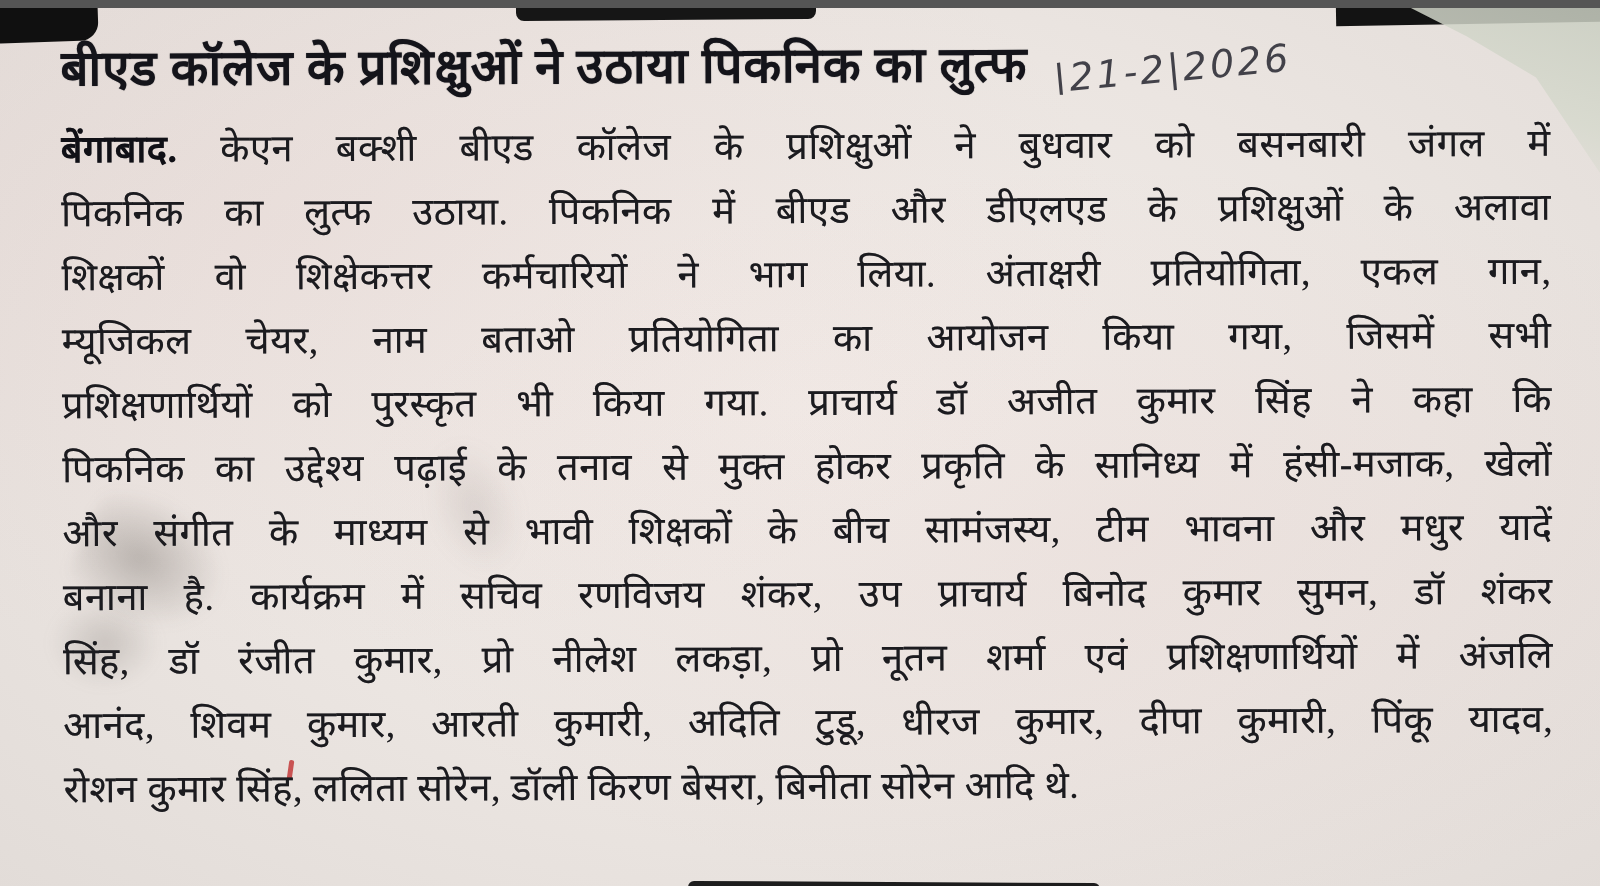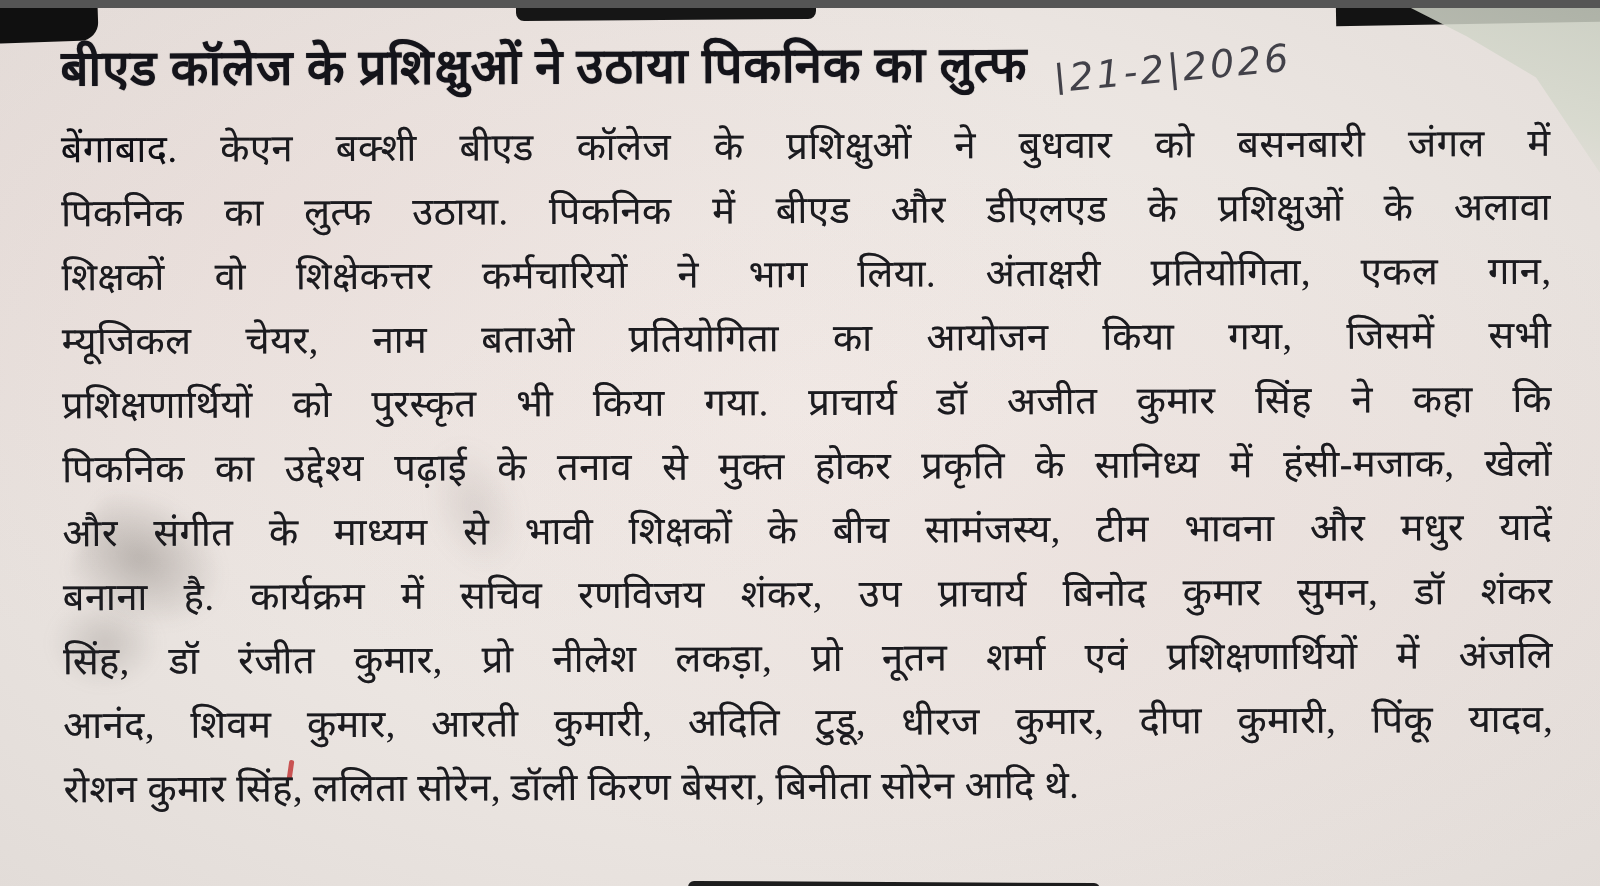--- a/index.html
+++ b/index.html
@@ -56,21 +56,21 @@
     text-align-last:justify;
     height:64px;
     overflow:hidden;
     letter-spacing:0.5px;
     text-shadow:0 0 0.6px rgba(27,27,31,0.5);
   }
   .line.last{
     text-align-last:left;
   }
   .dateline{
-    font-weight:normal;
+    font-weight:bold;
     color:#101016;
   }
   
   .artifact{position:absolute;pointer-events:none;}
   .bar-top-left{
     left:-6px;top:-10px;width:104px;height:44px;
     background:#101010;
     border-radius:0 0 18px 6px;
     transform:rotate(-2deg);
   }

